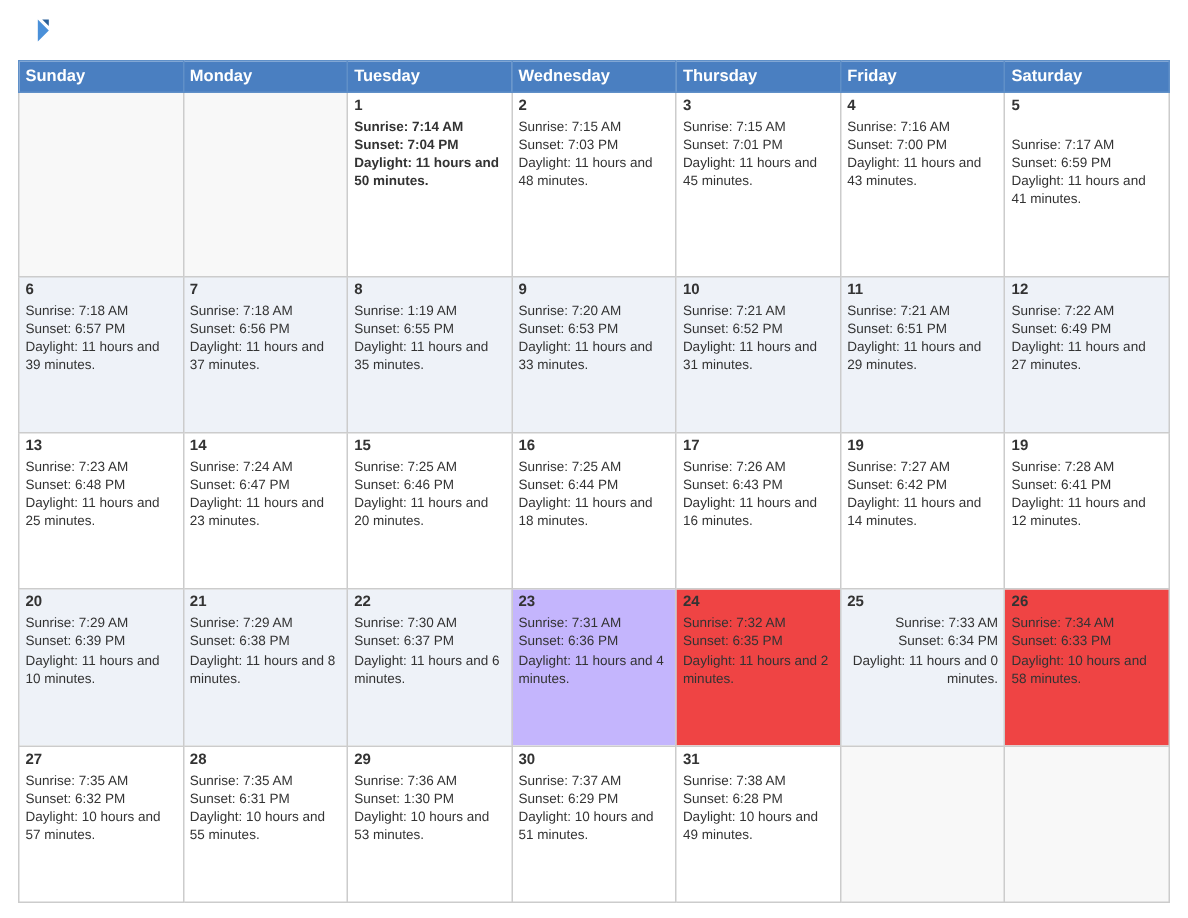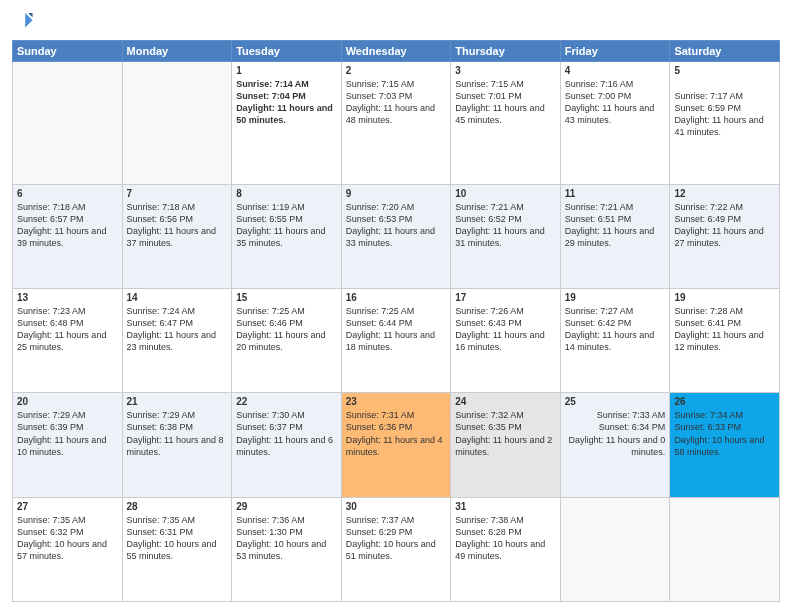--- a/index.html
+++ b/index.html
@@ -267,39 +267,39 @@
             <div class="day-info" style="white-space: pre-line;">Sunrise: 7:29 AM
 Sunset: 6:38 PM
 Daylight: 11 hours and 8 minutes.</div>
           </td>
           <td style="background: rgb(238, 242, 248);">
             <span class="day-num">22</span>
             <div class="day-info" style="white-space: pre-line;">Sunrise: 7:30 AM
 Sunset: 6:37 PM
 Daylight: 11 hours and 6 minutes.</div>
           </td>
-          <td style="background: #fdba74;">
+          <td style="background: #c4b5fd;">
             <span class="day-num">23</span>
             <div class="day-info" style="white-space: pre-line;">Sunrise: 7:31 AM
 Sunset: 6:36 PM
 Daylight: 11 hours and 4 minutes.</div>
           </td>
-          <td style="background: #e5e5e5; margin-top: 46px;">
+          <td style="background: #ef4444; margin-top: 46px;">
             <span class="day-num">24</span>
             <div class="day-info" style="white-space: pre-line;">Sunrise: 7:32 AM
 Sunset: 6:35 PM
 Daylight: 11 hours and 2 minutes.</div>
           </td>
           <td style="background: rgb(238, 242, 248);">
             <span class="day-num">25</span>
             <div class="day-info" style="white-space: pre-line; text-align: right;">Sunrise: 7:33 AM
 Sunset: 6:34 PM
 Daylight: 11 hours and 0 minutes.</div>
           </td>
-          <td style="background: #0ea5e9; margin-left: 24px;">
+          <td style="background: #ef4444; margin-left: 24px;">
             <span class="day-num">26</span>
             <div class="day-info" style="white-space: pre-line;">Sunrise: 7:34 AM
 Sunset: 6:33 PM
 Daylight: 10 hours and 58 minutes.</div>
           </td>
         </tr>
         <tr>
           <td>
             <span class="day-num">27</span>
             <div class="day-info" style="white-space: pre-line;">Sunrise: 7:35 AM

